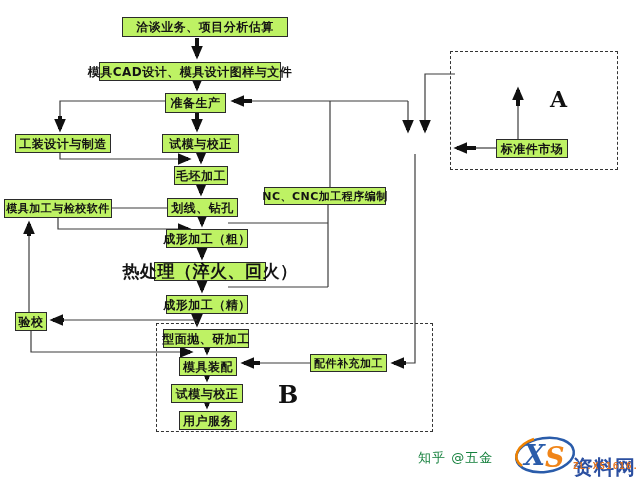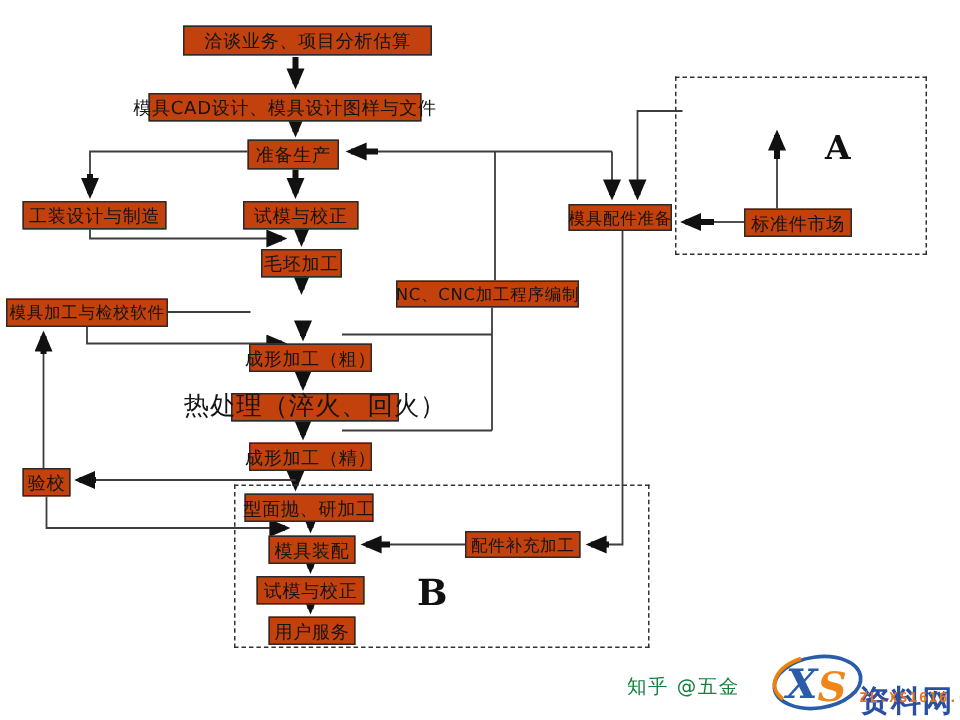--- a/index.html
+++ b/index.html
@@ -1,21 +1,21 @@
 <!DOCTYPE html>
 <html><head>
 <meta charset="utf-8">
 <style>
   html,body{margin:0;padding:0;background:#fff;}
   #canvas{position:relative;width:640px;height:480px;background:#ffffff;overflow:hidden;
           font-family:"DejaVu Sans","Liberation Sans",sans-serif;}
   #wires{position:absolute;left:0;top:0;width:640px;height:480px;}
-  .fbox{position:absolute;box-sizing:border-box;border:1.5px solid #2b2b2b;background:#c2410c;
+  .fbox{position:absolute;box-sizing:border-box;border:1.5px solid #2b2b2b;background:#bef264;
         display:flex;align-items:center;justify-content:center;
-        font-weight:normal;font-size:12px;line-height:1;color:#141414;
+        font-weight:bold;font-size:12px;line-height:1;color:#141414;
         white-space:nowrap;letter-spacing:.5px;z-index:2;}
   .dashed{position:absolute;box-sizing:border-box;border:1.6px dashed #333;z-index:1;}
   .rlabel{position:absolute;font-family:"DejaVu Serif","Liberation Serif",serif;
           font-weight:bold;color:#111;z-index:2;}
   .wm{position:absolute;color:#15803d;font-size:13px;letter-spacing:1px;z-index:3;}
   .logo-name{position:absolute;font-weight:bold;font-size:20px;color:#2b4fa0;
              letter-spacing:1px;z-index:4;margin-top:16px;}
   .logo-url{position:absolute;font-weight:bold;font-size:9px;color:#e8731a;
             letter-spacing:1.2px;z-index:4;font-family:"DejaVu Sans Mono","Liberation Mono",monospace;}
   .logo-oval{position:absolute;z-index:4;}
@@ -90,31 +90,31 @@
   <div class="rlabel" style="left:550px;top:86px;font-size:22px;">A</div>
   <div class="rlabel" style="left:278px;top:380px;font-size:24px;">B</div>
 
   <div class="fbox" style="left:122px;top:17px;width:166px;height:20px;">洽谈业务、项目分析估算</div>
   <div class="fbox" style="left:99px;top:62px;width:182px;height:19px;">模具CAD设计、模具设计图样与文件</div>
   <div class="fbox" style="left:165px;top:93px;width:61px;height:20px;">准备生产</div>
   <div class="fbox" style="left:15px;top:134px;width:96px;height:19px;">工装设计与制造</div>
   <div class="fbox" style="left:162px;top:134px;width:77px;height:19px;">试模与校正</div>
   <div class="fbox" style="left:174px;top:166px;width:54px;height:19px;">毛坯加工</div>
   <div class="fbox" style="left:264px;top:187px;width:122px;height:18px;font-size:11px;">NC、CNC加工程序编制</div>
+  <div class="fbox" style="left:167px;top:198px;width:71px;height:19px;">划线、钻孔</div>
   <div class="fbox" style="left:4px;top:199px;width:108px;height:19px;font-size:11px;">模具加工与检校软件</div>
   <div class="fbox" style="left:166px;top:229px;width:82px;height:19px;">成形加工（粗）</div>
   <div class="fbox" style="left:154px;top:262px;width:112px;height:19px;font-size:17px;">热处理（淬火、回火）</div>
   <div class="fbox" style="left:166px;top:295px;width:82px;height:19px;">成形加工（精）</div>
   <div class="fbox" style="left:15px;top:312px;width:32px;height:19px;">验校</div>
   <div class="fbox" style="left:163px;top:329px;width:86px;height:19px;">型面抛、研加工</div>
   <div class="fbox" style="left:179px;top:357px;width:58px;height:19px;">模具装配</div>
   <div class="fbox" style="left:310px;top:354px;width:77px;height:18px;font-size:11px;">配件补充加工</div>
   <div class="fbox" style="left:171px;top:384px;width:72px;height:19px;">试模与校正</div>
   <div class="fbox" style="left:179px;top:411px;width:58px;height:19px;">用户服务</div>
-  <div class="fbox" style="left:379px;top:136px;width:69px;height:18px;font-size:11px;">模具配件准备</div>
   <div class="fbox" style="left:496px;top:139px;width:72px;height:19px;">标准件市场</div>
 
   <div class="wm" style="left:418px;top:449px;">知乎 @五金</div>
 
   <svg class="logo-oval" style="left:512px;top:433px;" width="66" height="44" viewBox="0 0 66 44">
     <ellipse cx="33" cy="22" rx="29" ry="17" fill="none" stroke="#2a5caa" stroke-width="2.5" transform="rotate(-8 33 22)"></ellipse>
     <path d="M10,33 A29,17 -8 0 1 22,6" fill="none" stroke="#ef8200" stroke-width="2.5"></path>
     <text x="12" y="32" font-size="27" font-style="italic" font-weight="bold" fill="#2a5caa" font-family="DejaVu Serif, Liberation Serif, serif">X</text>
     <text x="33" y="34" font-size="27" font-style="italic" font-weight="bold" fill="#f08519" font-family="DejaVu Serif, Liberation Serif, serif">S</text>
   </svg>

